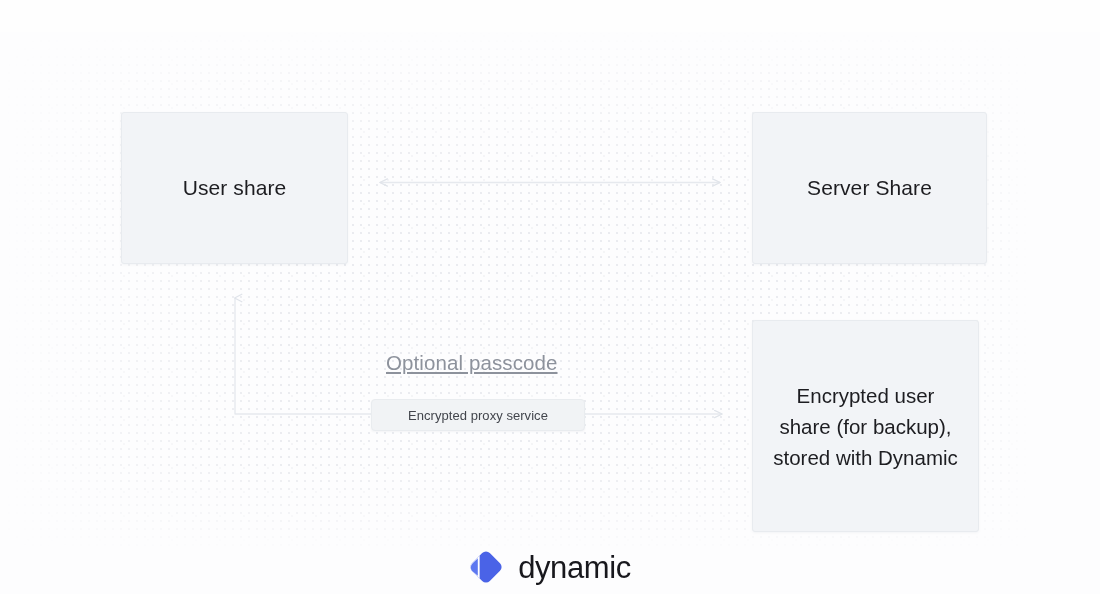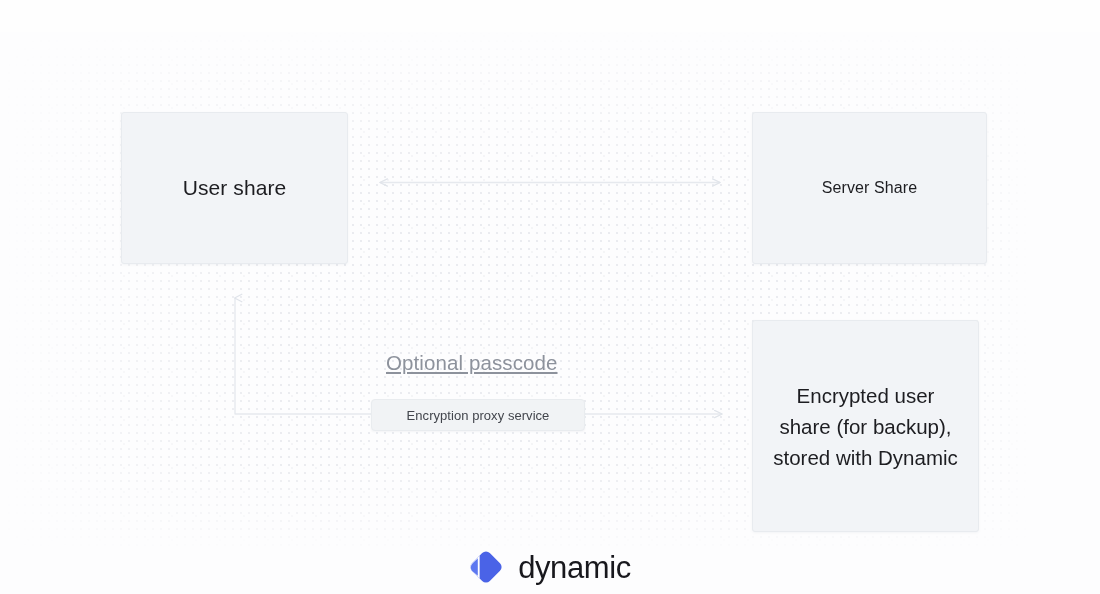--- a/index.html
+++ b/index.html
@@ -68,21 +68,21 @@
     height: 152px;
     font-size: 21px;
     letter-spacing: 0.1px;
   }
 
   #node-server-share {
     left: 752px;
     top: 80px;
     width: 235px;
     height: 152px;
-    font-size: 16px;
+    font-size: 21px;
     letter-spacing: 0.1px;
   }
 
   #node-encrypted-share {
     left: 752px;
     top: 288px;
     width: 227px;
     height: 212px;
     font-size: 20.5px;
     line-height: 31px;
@@ -202,21 +202,21 @@
 
   <div class="node" id="node-encrypted-share">
     <span class="node-label">Encrypted user
 share (for backup),
 stored with Dynamic</span>
   </div>
 
   <div id="label-optional-passcode">Optional passcode</div>
 
   <div id="pill-encryption-proxy">
-    <span>Encryption proxy service</span>
+    <span>Encrypted proxy service</span>
   </div>
 
   <div id="brand">
     <svg id="brand-mark" viewBox="0 0 34 34" aria-hidden="true">
       <g transform="rotate(-45 17 17)">
         <rect x="4.4" y="4.4" width="25.2" height="25.2" rx="5.4" fill="#4a63e7"></rect>
         <path d="M4.4 9.8 A5.4 5.4 0 0 1 9.8 4.4 L20.6 4.4 L4.4 20.6 Z" fill="#ffffff"></path>
         <path d="M4.4 10.4 A5.4 5.4 0 0 1 9.8 5.0 L17.4 5.0 L5.0 17.4 Z" fill="#5d78f0"></path>
       </g>
     </svg>

